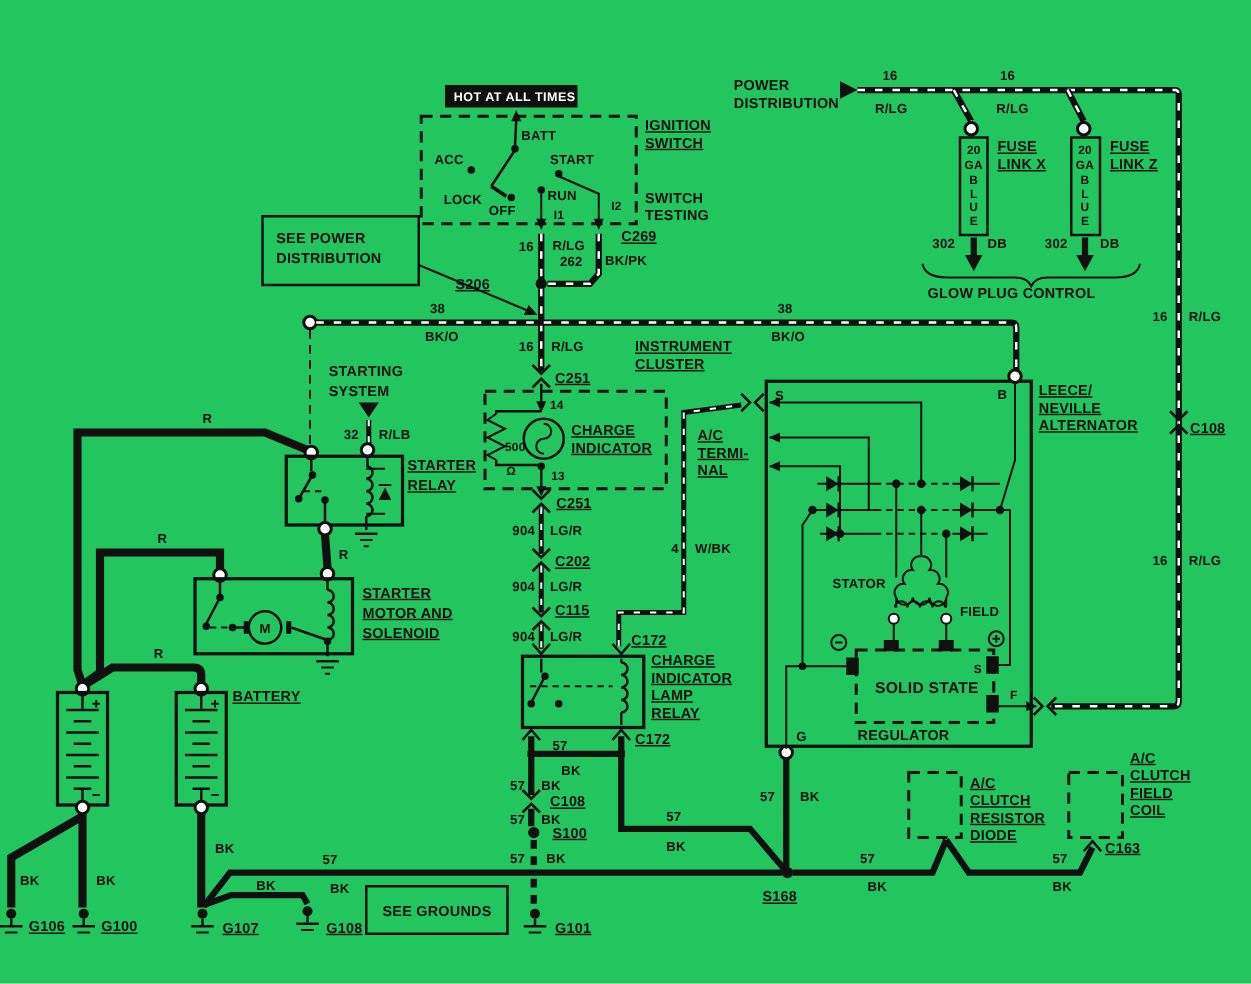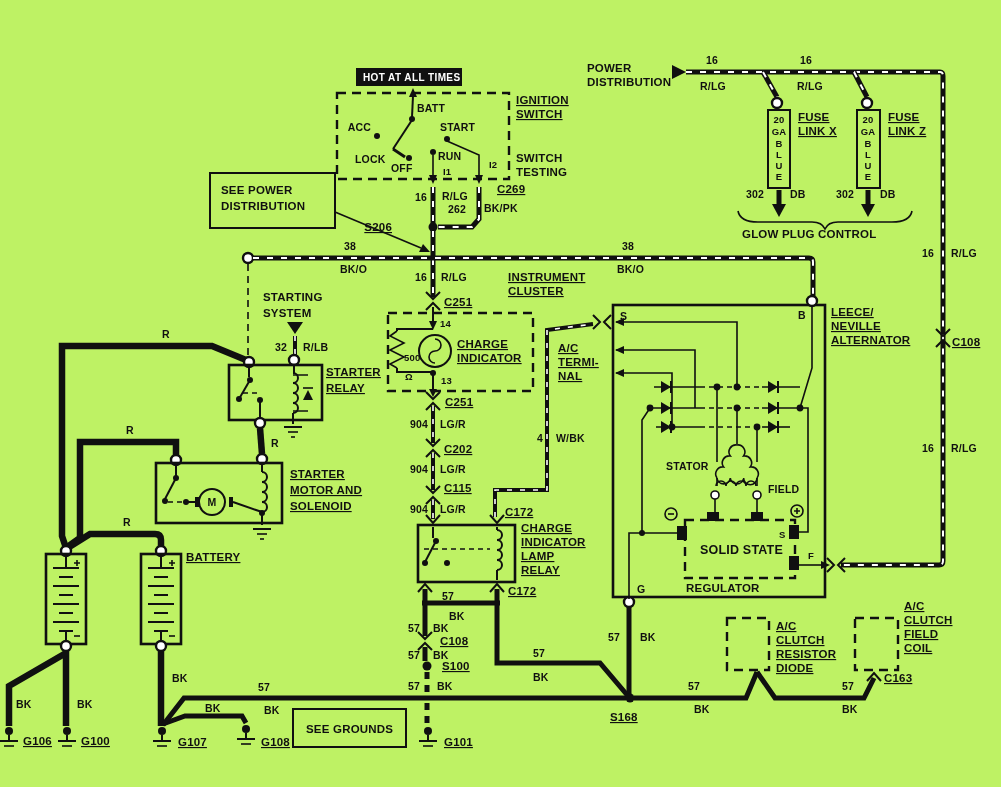--- a/index.html
+++ b/index.html
@@ -1,16 +1,16 @@
 <!DOCTYPE html>
 <html><head>
 <meta charset="utf-8">
 <style>
   html,body{margin:0;padding:0;background:#fff}
-  #stage{width:1001px;height:787px;position:relative;background:#bef264}
+  #stage{width:1001px;height:787px;position:relative;background:#22c55e}
   svg{display:block}
   .w6{stroke:#101010;stroke-width:6.5;fill:none}
   .w5{stroke:#101010;stroke-width:5;fill:none}
   .w4{stroke:#101010;stroke-width:4;fill:none}
   .w2{stroke:#101010;stroke-width:2;fill:none}
   .w15{stroke:#101010;stroke-width:1.6;fill:none}
   .hz{stroke:#fff;stroke-width:2;stroke-dasharray:6 8;fill:none}
   .hz4{stroke:#fff;stroke-width:1.6;stroke-dasharray:5 8;fill:none}
   .bx{fill:none;stroke:#101010;stroke-width:2.6}
   .bx2{fill:none;stroke:#101010;stroke-width:2}

